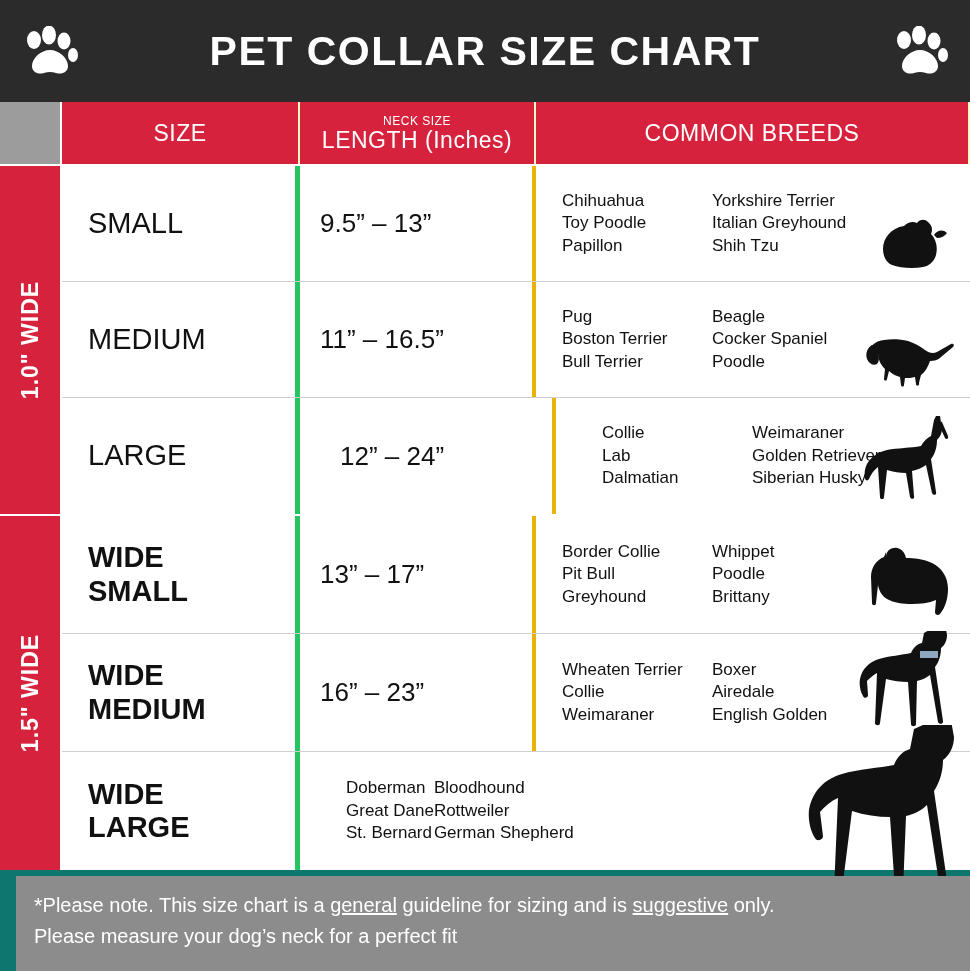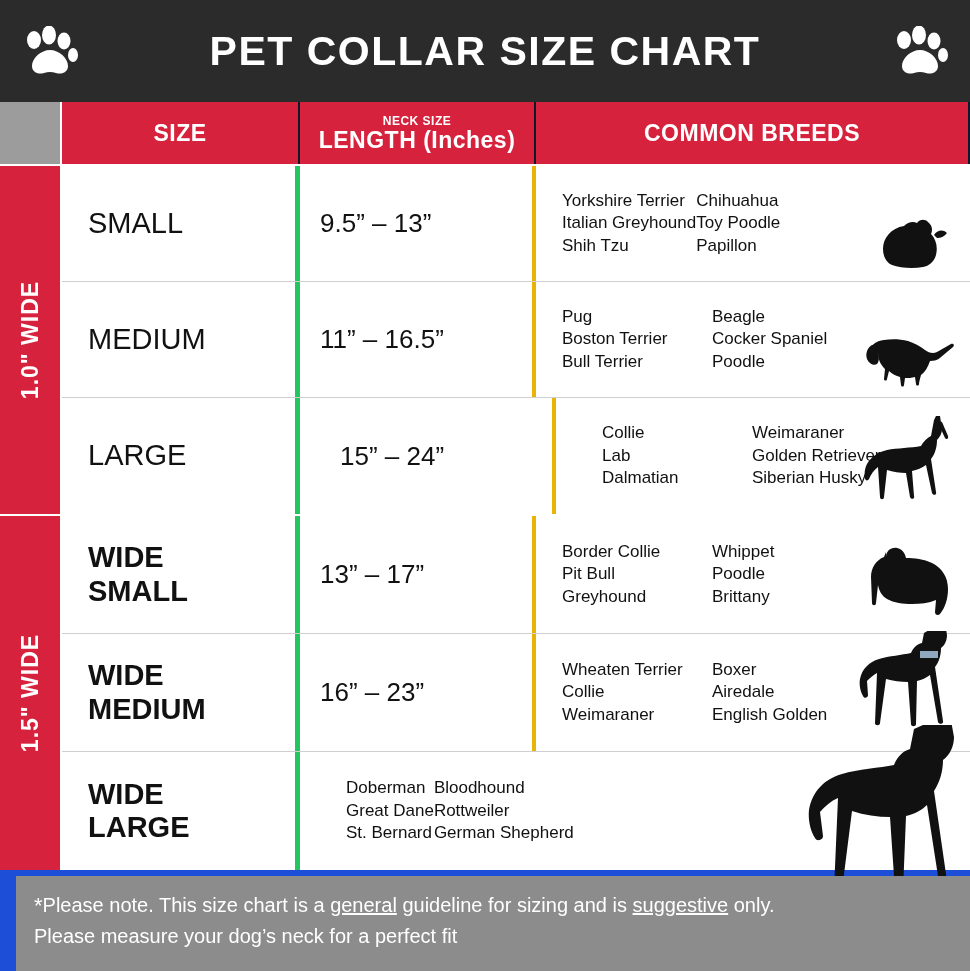--- a/index.html
+++ b/index.html
@@ -10,21 +10,21 @@
   body {
     width: 970px;
     height: 971px;
     font-family: "Liberation Sans", sans-serif;
     overflow: hidden;
   }
   .chart {
     position: relative;
     width: 970px;
     height: 971px;
-    background: #1d4ed8;
+    background: #0f766e;
     box-sizing: border-box;
   }
 
   
   .header {
     position: relative;
     height: 102px;
     background: #2b2b2b;
     display: flex;
     align-items: center;
@@ -54,26 +54,26 @@
     border-bottom: 2px solid #ffffff;
   }
   .colhead .corner {
     width: 60px;
     background: #9c9c9c;
     flex: 0 0 60px;
     border-right: 2px solid #ffffff;
   }
   .colhead .ch {
     color: #ffffff;
-    font-weight: bold;
+    font-weight: normal;
     display: flex;
     align-items: center;
     justify-content: center;
     font-size: 23px;
-    border-right: 2px solid #0f172a;
+    border-right: 2px solid #fef9c3;
     box-sizing: border-box;
     letter-spacing: 0.5px;
     text-align: center;
   }
   .ch-size { flex: 0 0 238px; }
   .ch-length {
     flex: 0 0 236px;
     flex-direction: column;
     line-height: 1.0;
   }
@@ -214,30 +214,30 @@
       <span>1.0" WIDE</span>
     </div>
     <div class="rows">
 
       <div class="row" style="height:116px">
         <div class="cell-size">
           <span>SMALL</span>
         </div>
         <div class="cell-length">9.5” – 13”</div>
         <div class="cell-breeds">
+          <div class="breed-col first">
+            <div>Chihuahua</div>
+            <div>Toy Poodle</div>
+            <div>Papillon</div>
+          </div>
           <div class="breed-col">
             <div>Yorkshire Terrier</div>
             <div>Italian Greyhound</div>
             <div>Shih Tzu</div>
           </div>
-          <div class="breed-col first">
-            <div>Chihuahua</div>
-            <div>Toy Poodle</div>
-            <div>Papillon</div>
-          </div>
           <svg class="silhouette" width="88" height="64" viewBox="0 0 88 64">
             <path d="M20 52c-5-2-9-8-9-16 0-11 8-21 21-23 4-4 9-5 13-3 3-4 8-4 11-1 4 3 5 8 3 12 5 5 7 13 5 21-2 7-7 11-13 12-10 2-23 1-31-2z" fill="#111111"></path>
             <path d="M62 22c3-5 9-6 13-2-2 3-6 5-10 5z" fill="#111111"></path>
           </svg>
         </div>
       </div>
 
       <div class="row" style="height:116px">
         <div class="cell-size">
           <span>MEDIUM</span>
@@ -258,21 +258,21 @@
             <path d="M8 30c2-8 8-12 16-13 7-1 16-1 24 1 6 2 12 5 17 9 4 3 8 4 12 2l14-8c2-1 4 1 2 3l-12 10c-3 3-7 4-11 4-2 6-5 11-9 14-1 4-2 7-2 9 0 2-3 2-3 0l-1-7c-3 1-7 1-10 1l-1 7c0 2-3 2-3 0l-1-8c-4-1-8-3-11-6l-2 8c0 2-3 2-3 0l1-10c-4-4-7-9-7-16z" fill="#111111"></path>
             <path d="M12 22c-4 2-7 8-5 14 2 5 7 7 10 5 3-3 2-9 0-13-1-3-3-6-5-6z" fill="#111111"></path>
           </svg>
         </div>
       </div>
 
       <div class="row last" style="height:116px">
         <div class="cell-size">
           <span>LARGE</span>
         </div>
-        <div class="cell-length">15” – 24”</div>
+        <div class="cell-length">12” – 24”</div>
         <div class="cell-breeds">
           <div class="breed-col first">
             <div>Collie</div>
             <div>Lab</div>
             <div>Dalmatian</div>
           </div>
           <div class="breed-col">
             <div>Weimaraner</div>
             <div>Golden Retriever</div>
             <div>Siberian Husky</div>

